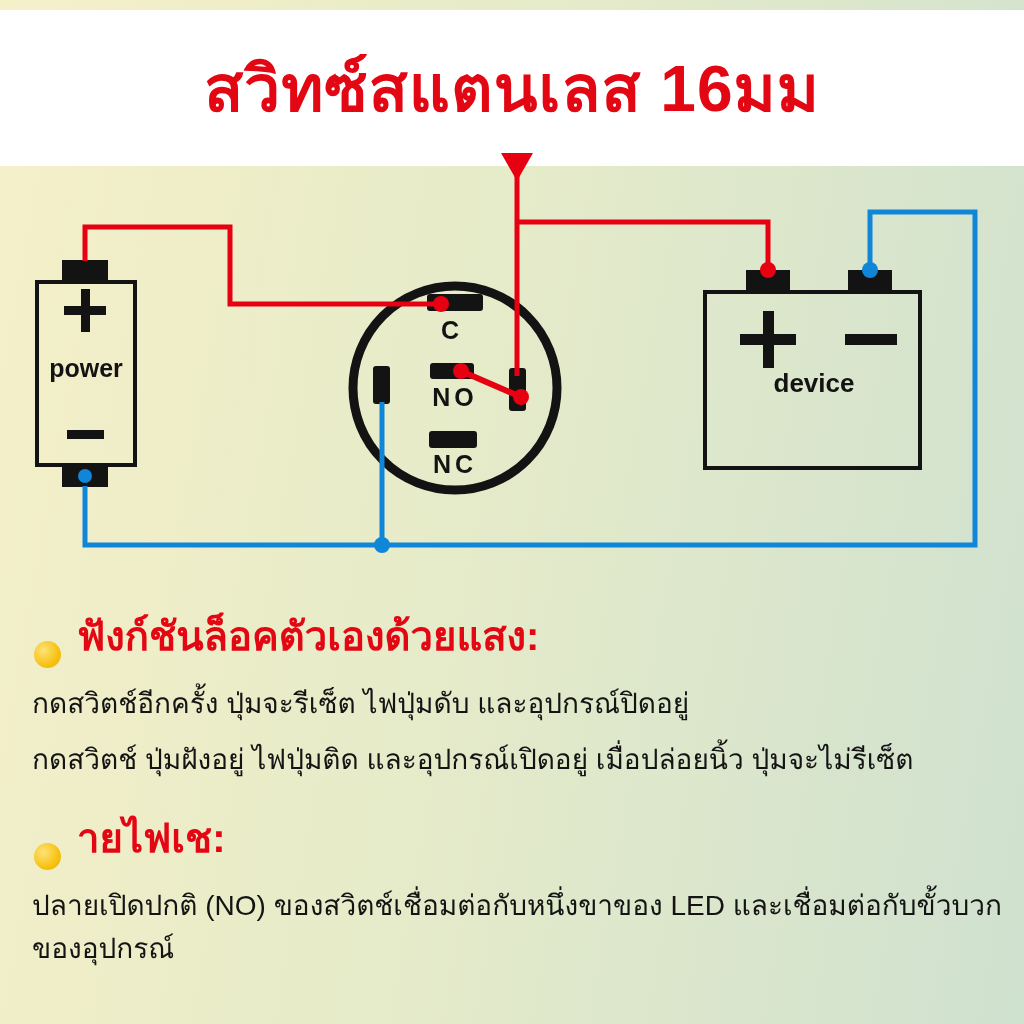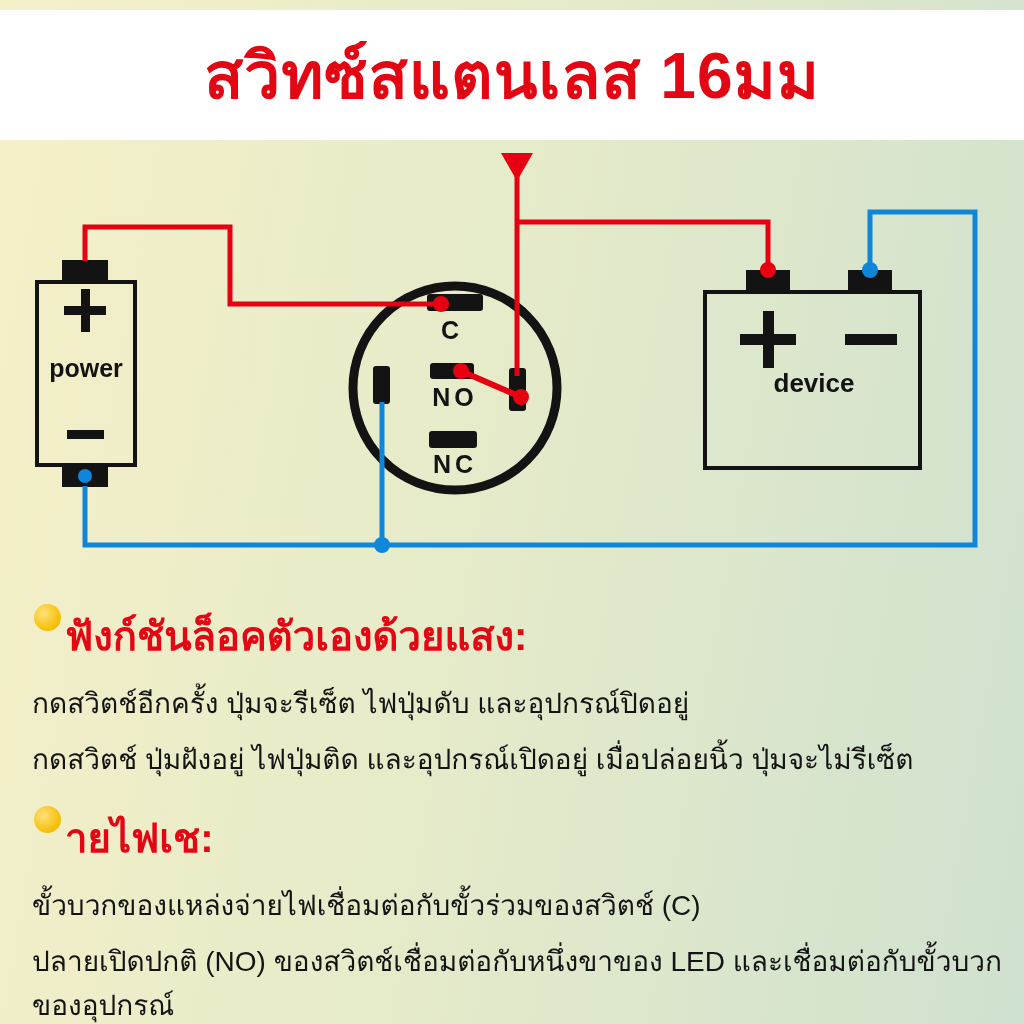--- a/index.html
+++ b/index.html
@@ -3,33 +3,33 @@
 <meta charset="utf-8">
 <style>
   * { margin:0; padding:0; box-sizing:border-box; }
   html,body { width:1024px; height:1024px; }
   body { font-family:"Liberation Sans","DejaVu Sans",sans-serif; }
   .page {
     position:relative; width:1024px; height:1024px; overflow:hidden;
     background:linear-gradient(100deg,#f5f0c8 0%,#e6ebc9 45%,#cfe1cf 100%);
   }
   .banner {
-    position:absolute; top:10px; left:0; width:1024px; height:130px;
+    position:absolute; top:10px; left:0; width:1024px; height:156px;
     background:#ffffff; display:flex; align-items:center; justify-content:center;
   }
   .banner .title {
     font-size:64px; font-weight:bold; color:#e30613; letter-spacing:1px;
   }
   .diagram {
     position:absolute; top:140px; left:0;
   }
   .content {
     position:absolute; top:596px; left:30px; right:14px;
   }
-  .heading-row { display:flex; align-items:flex-start; gap:4px; margin:8px 0 14px 4px; }
+  .heading-row { display:flex; align-items:flex-end; gap:16px; margin:8px 0 14px 4px; }
   .heading-row.second { margin-top:24px; }
   .bullet {
     width:27px; height:27px; border-radius:50%;
     background:radial-gradient(circle at 35% 35%, #ffe27a 0%, #f6c211 60%, #eab004 100%);
     flex:0 0 auto;
   }
   .section-heading { color:#e30613; font-size:40px; font-weight:bold; }
   .content p {
     font-size:28px; color:#141414; line-height:1.55; margin:0 0 13px 2px;
     font-weight:500;
@@ -112,17 +112,16 @@
       <span class="bullet"></span>
       <div class="section-heading">ฟังก์ชันล็อคตัวเองด้วยแสง:</div>
     </div>
     <p>กดสวิตช์อีกครั้ง ปุ่มจะรีเซ็ต ไฟปุ่มดับ และอุปกรณ์ปิดอยู่</p>
     <p>กดสวิตช์ ปุ่มฝังอยู่ ไฟปุ่มติด และอุปกรณ์เปิดอยู่ เมื่อปล่อยนิ้ว ปุ่มจะไม่รีเซ็ต</p>
 
     <div class="heading-row second">
       <span class="bullet"></span>
       <div class="section-heading">ายไฟเช:</div>
     </div>
-    <p>ขั้วบวกของแหล่งจ่ายไฟเชื่อมต่อกับขั้วร่วมของสวิตช์ (C)</p>
     <p>ปลายเปิดปกติ (NO) ของสวิตช์เชื่อมต่อกับหนึ่งขาของ LED และเชื่อมต่อกับขั้วบวกของอุปกรณ์</p>
 
   </div>
 </div>
 
 </body></html>

